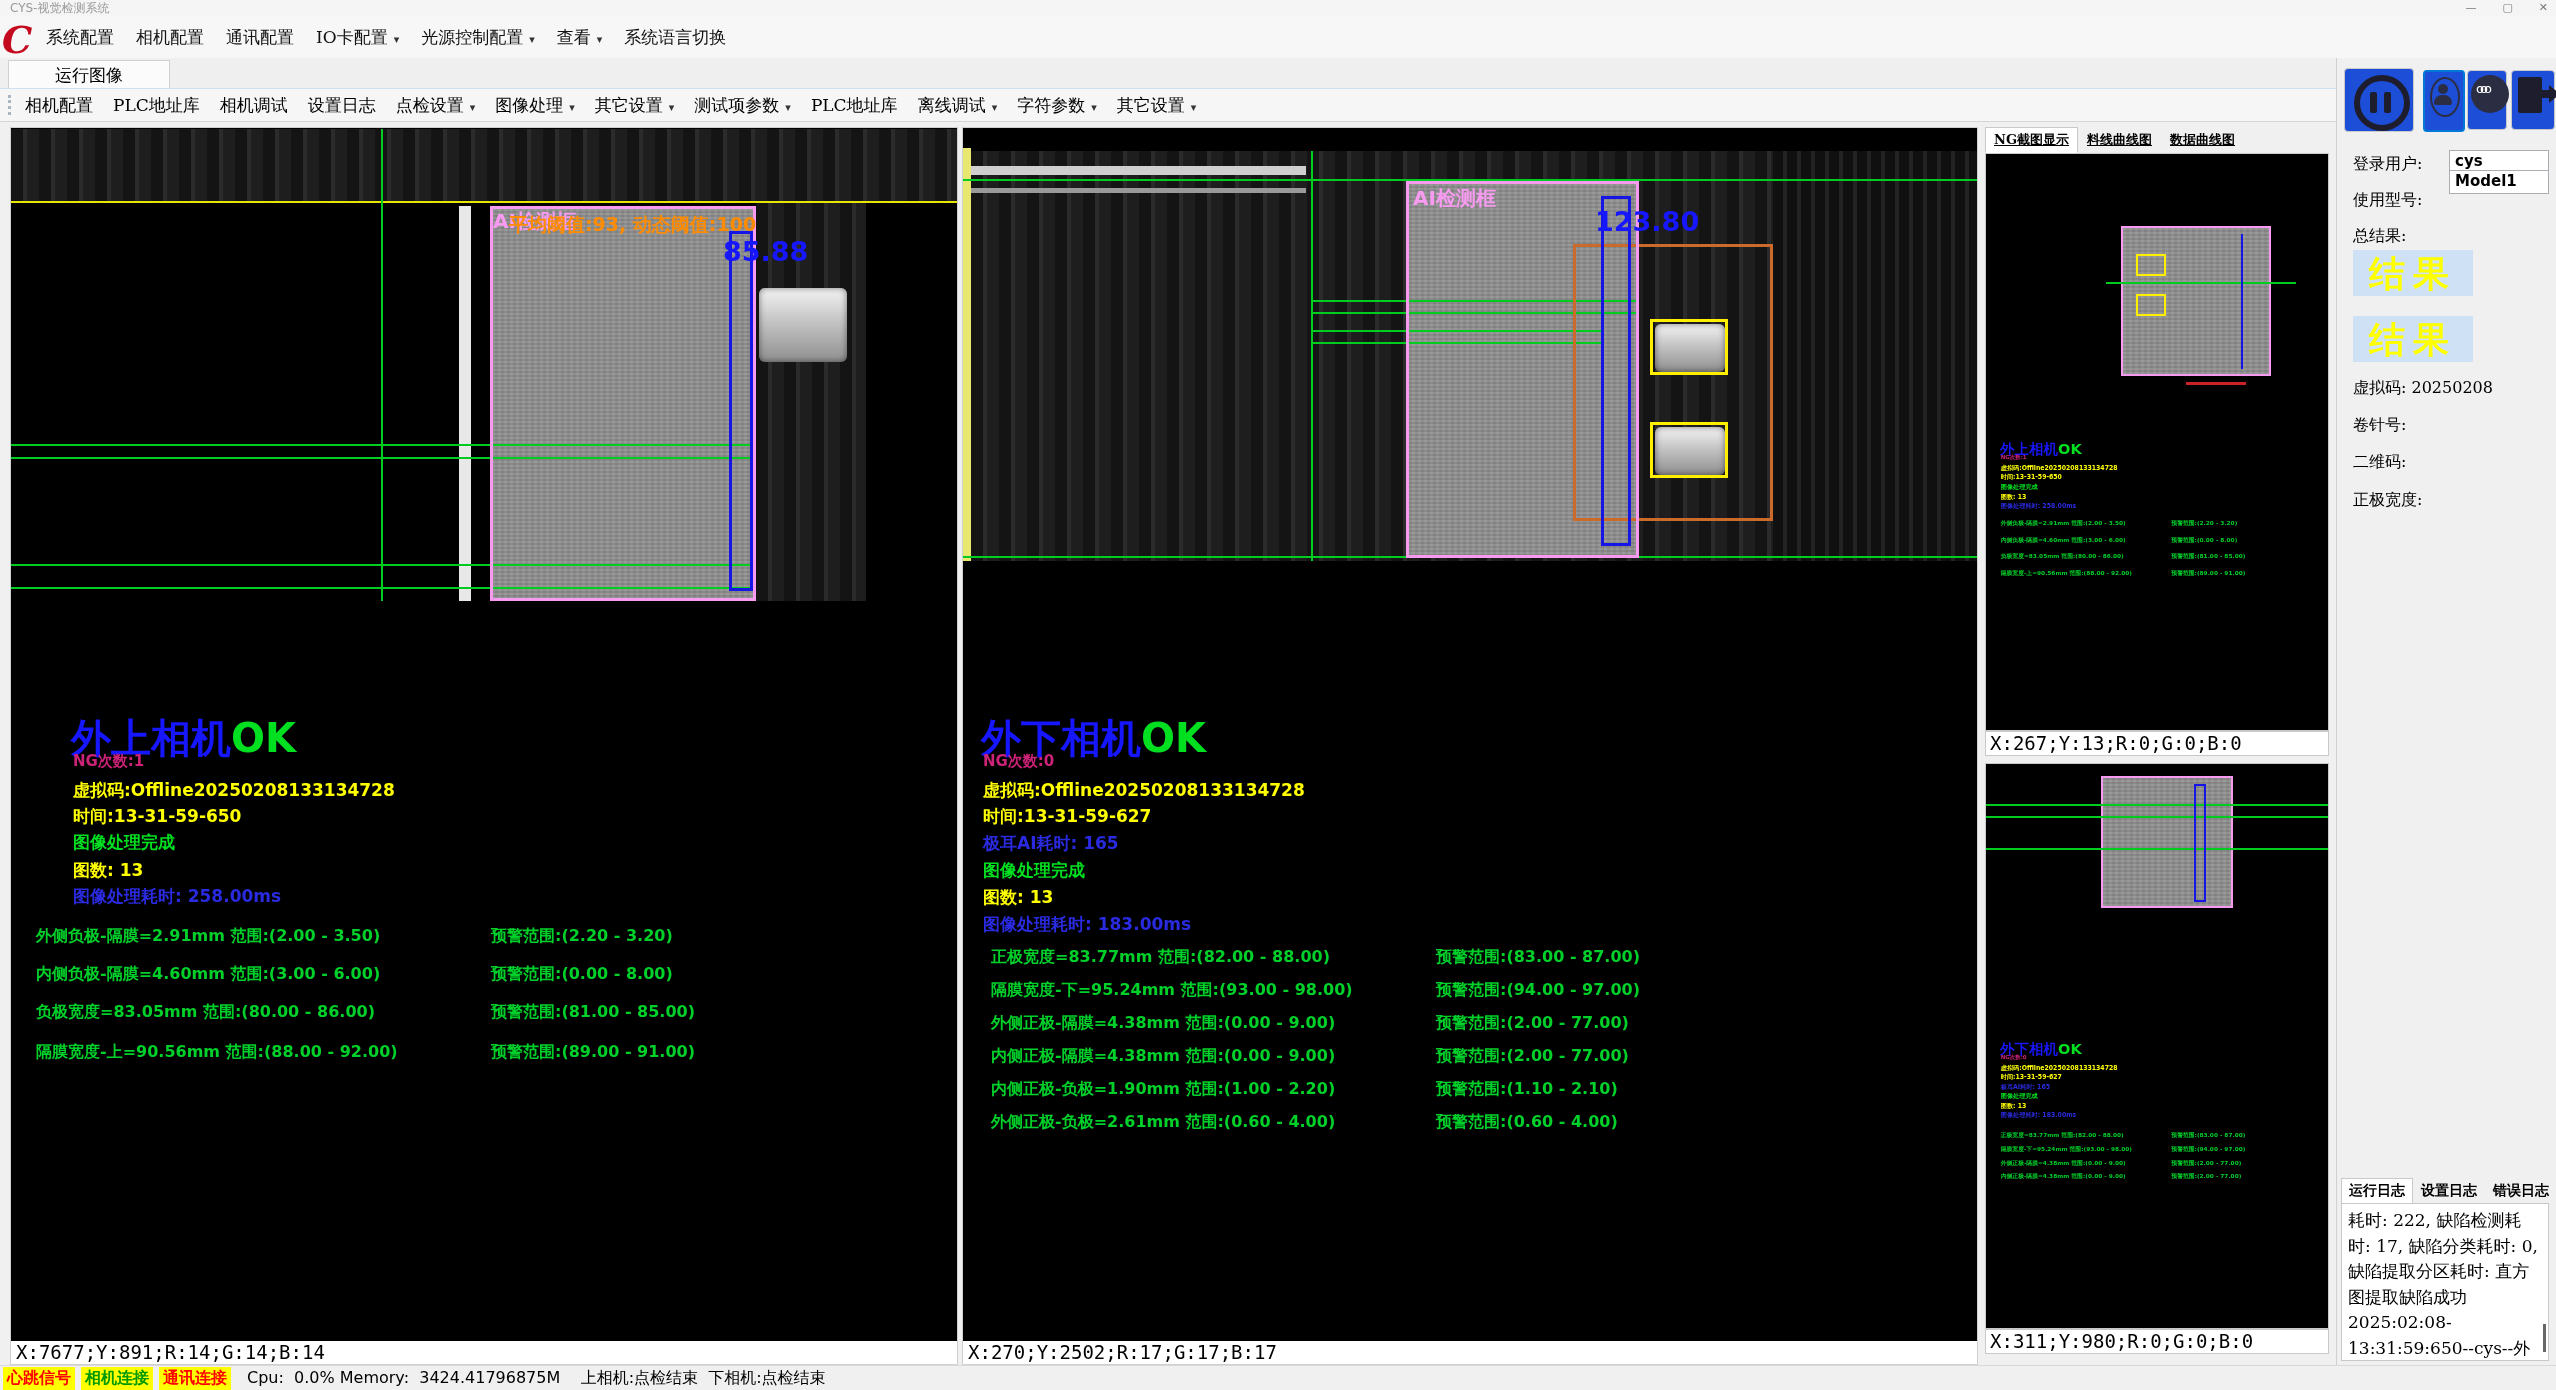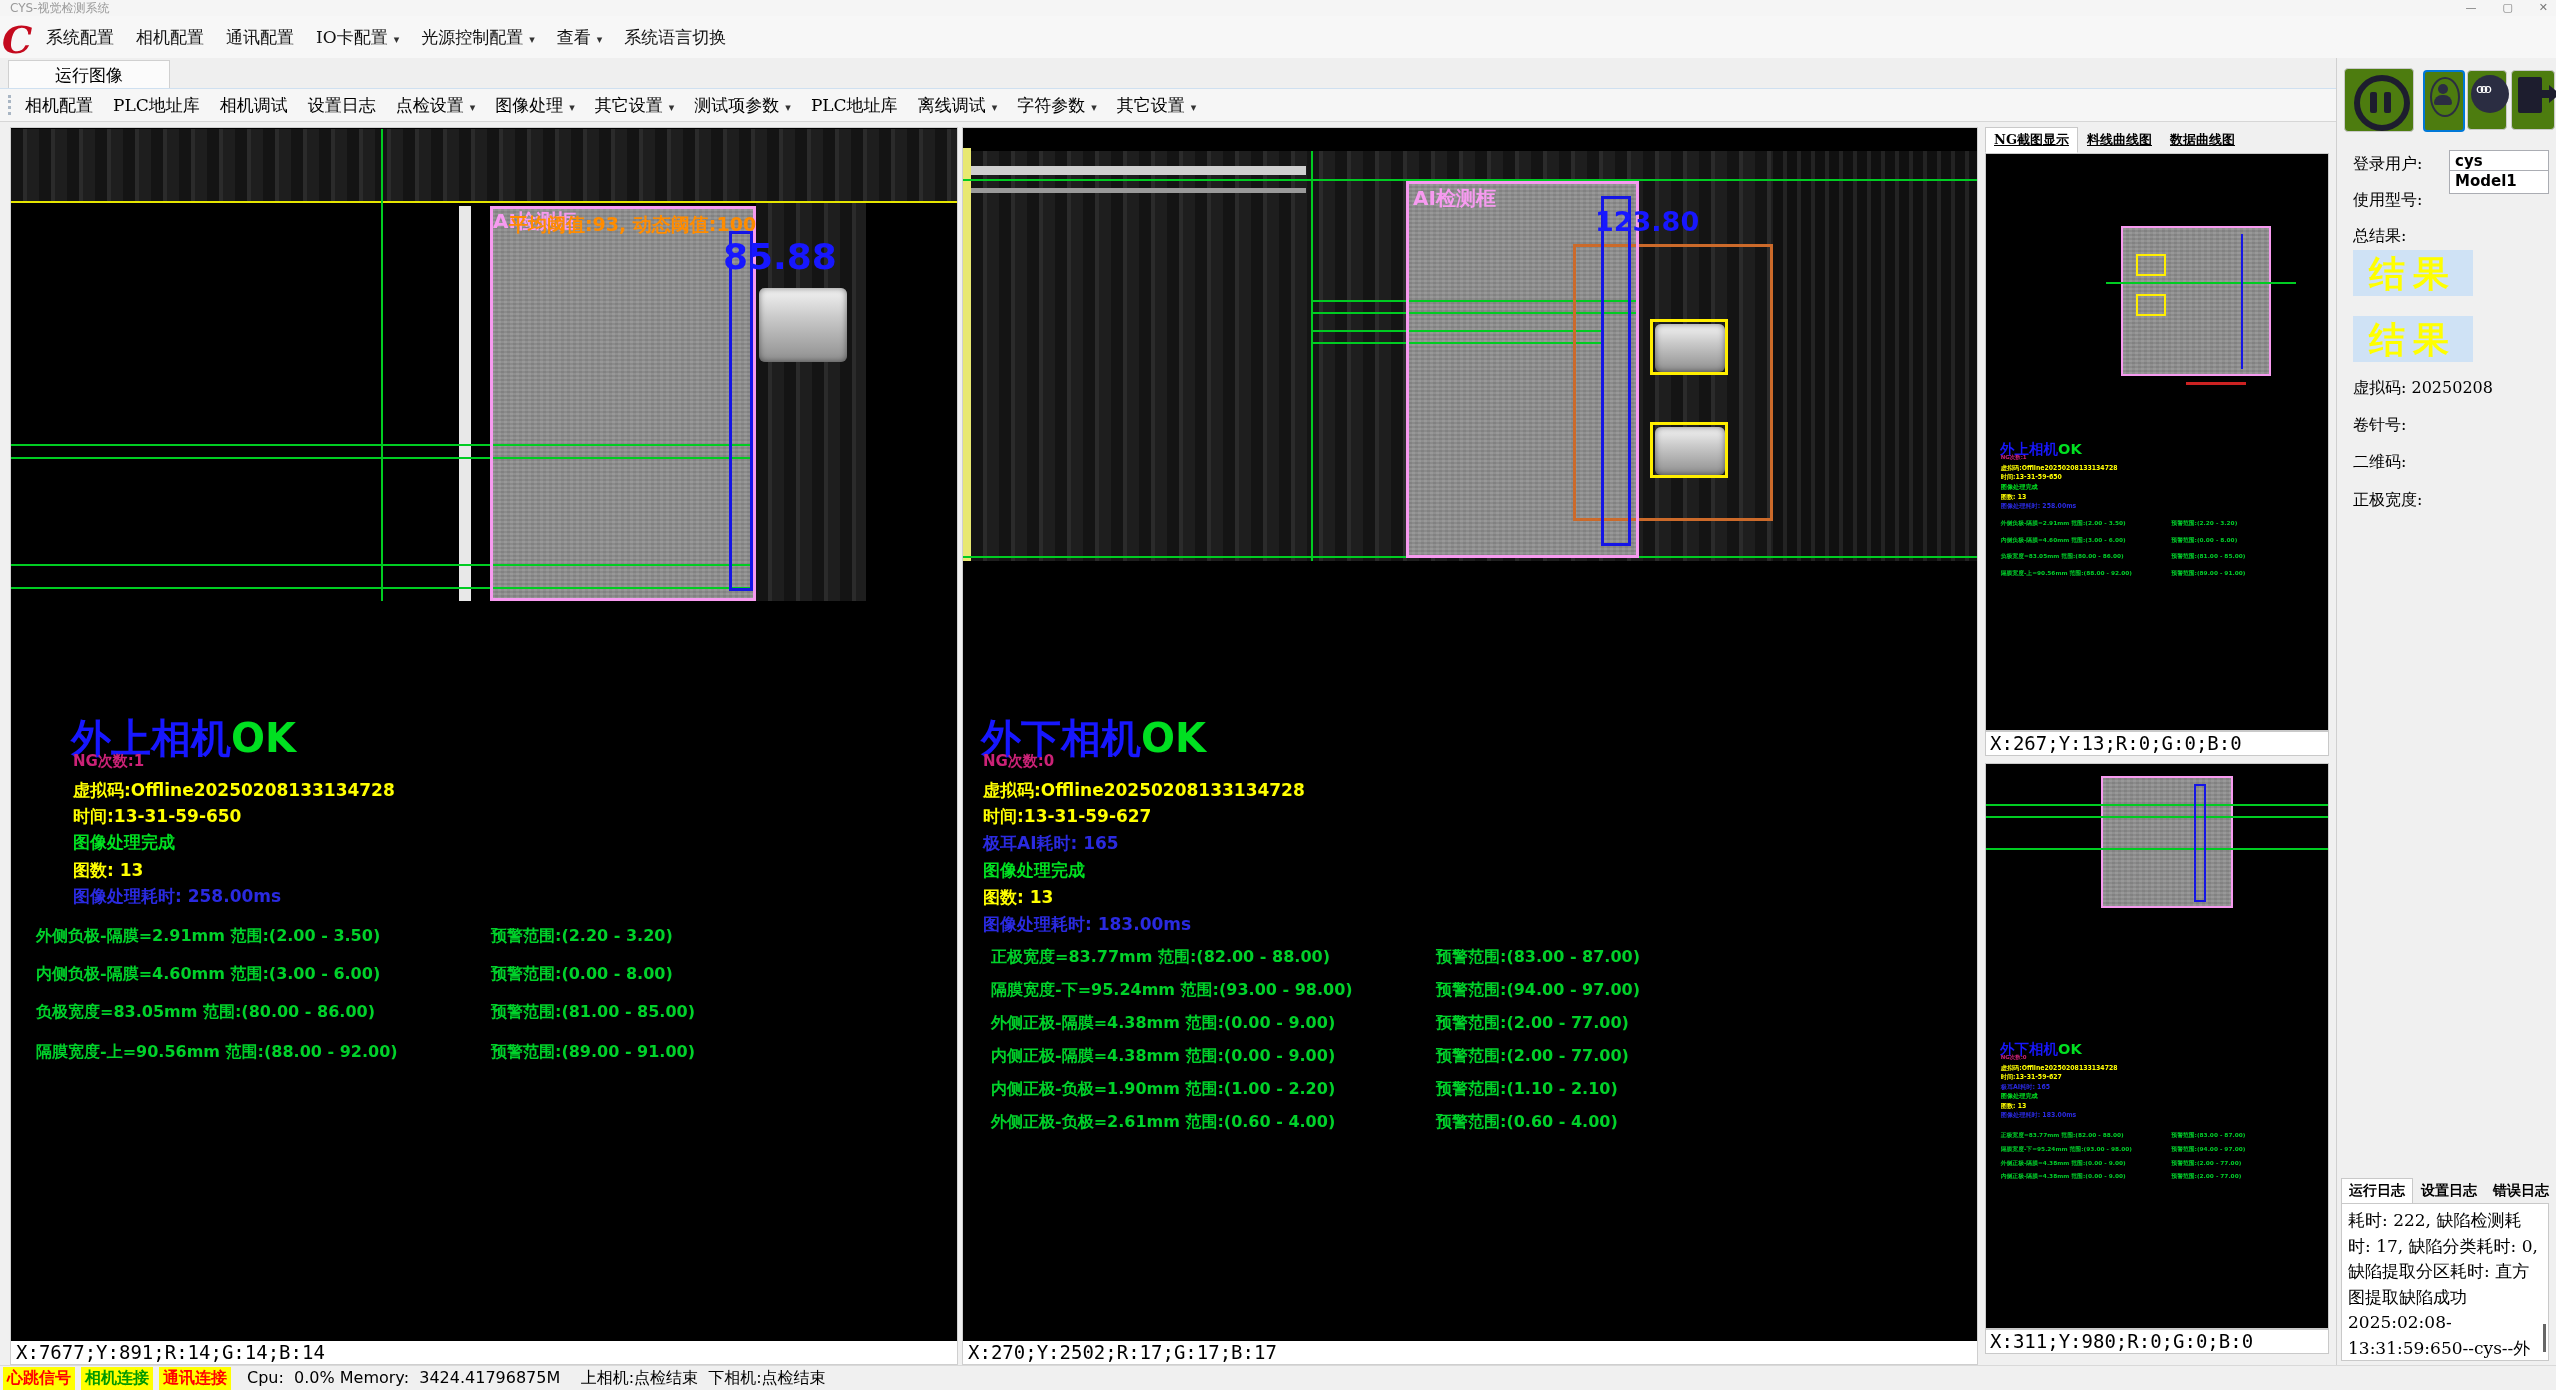--- a/index.html
+++ b/index.html
@@ -56,21 +56,21 @@
   .side-tabs{position:absolute;left:0;top:0;height:26px;display:flex;font-size:13px;font-weight:bold;
     font-family:"DejaVu Serif","Liberation Serif",serif;}
   .side-tab{padding:3px 8px;border:1px solid transparent;cursor:default;white-space:nowrap;text-decoration:underline;}
   .side-tab.active{background:#fff;border-color:#c9c9c9;border-bottom-color:#fff;}
   .preview{position:absolute;left:0;width:344px;background:#000;border:1px solid #c9c9c9;box-sizing:border-box;overflow:hidden;}
   .pcoord{position:absolute;left:0;width:344px;height:25px;background:#fff;color:#000;border:1px solid #c9c9c9;box-sizing:border-box;
     font-family:"DejaVu Sans Mono","Liberation Mono",monospace;font-size:19px;line-height:23px;padding-left:4px;}
   .mini-wrap{position:absolute;transform-origin:0 0;transform:scale(0.363);width:940px;}
   
   #rightpanel{position:absolute;left:2336px;top:58px;width:220px;height:1332px;background:#f0f0f0;border-left:1px solid #d0d0d0;}
-  .rbtn{position:absolute;background:#4d7c0f;border:1px solid #c9c9c9;border-radius:4px;cursor:pointer;}
+  .rbtn{position:absolute;background:#1d4ed8;border:1px solid #c9c9c9;border-radius:4px;cursor:pointer;}
   .rbtn.selected{border:2px solid #0078d7;}
   .pause-circle{position:absolute;left:9px;top:6px;width:44px;height:44px;border:6px solid #1d1d2e;border-radius:50%;}
   .pause-circle i{position:absolute;top:11px;width:7px;height:21px;background:#1d1d2e;border-radius:2px;}
   .pause-circle i.b1{left:10px;} .pause-circle i.b2{left:24px;}
   .user-oval{position:absolute;left:5px;top:5px;width:26px;height:36px;border:2px solid #2b2d42;border-radius:50%;}
   .user-head{position:absolute;left:13px;top:12px;width:10px;height:10px;background:#2b2d42;border-radius:50%;}
   .user-body{position:absolute;left:9px;top:23px;width:18px;height:10px;background:#2b2d42;border-radius:8px 8px 2px 2px;}
   .users-circle{position:absolute;left:3px;top:4px;width:38px;height:38px;background:#2b2d42;border-radius:50%;}
   .users-glyph{position:absolute;left:8px;top:10px;color:#fff;font-size:13px;letter-spacing:-4px;}
   .door{position:absolute;left:6px;top:6px;width:24px;height:36px;background:#1d1d2e;border-radius:2px;}
@@ -152,21 +152,21 @@
   <div class="box grain" style="left:481px;top:79px;width:262px;height:392px;"></div>
   <div class="box metal" style="left:748px;top:160px;width:88px;height:74px;"></div>
   <div class="hline green" style="left:0;top:316px;width:745px;"></div>
   <div class="hline green" style="left:0;top:329px;width:745px;"></div>
   <div class="hline green" style="left:0;top:436px;width:745px;"></div>
   <div class="hline green" style="left:0;top:459px;width:745px;"></div>
   <div class="box" style="left:479px;top:78px;width:266px;height:395px;border:3px solid #f79af0;"></div>
   <div class="box" style="left:718px;top:103px;width:24px;height:360px;border:3px solid #1515e6;"></div>
   <div class="ov c-pink" style="left:482px;top:80px;font-size:20px;">AI检测框</div>
   <div class="ov c-orange" style="left:498px;top:84px;font-size:19px;">平均阈值:93, 动态阈值:100</div>
-  <div class="ov c-blue" style="left:712px;top:108px;font-size:36px;">85.88</div>
+  <div class="ov c-blue" style="left:712px;top:108px;font-size:27px;">85.88</div>
 
   <div class="ov camtitle" style="left:60px;top:583px;">
     <span class="c-blue">外上相机</span><span class="c-green">OK</span>
   </div>
   <div class="ov c-magenta line15" style="left:62px;top:624px;">NG次数:1</div>
   <div class="ov c-yellow line17" style="left:62px;top:651px;">虚拟码:Offline20250208133134728</div>
   <div class="ov c-yellow line17" style="left:62px;top:677px;">时间:13-31-59-650</div>
   <div class="ov c-green line17" style="left:62px;top:703px;">图像处理完成</div>
   <div class="ov c-yellow line17" style="left:62px;top:731px;">图数: 13</div>
   <div class="ov c-dblue line17" style="left:62px;top:757px;">图像处理耗时: 258.00ms</div>

